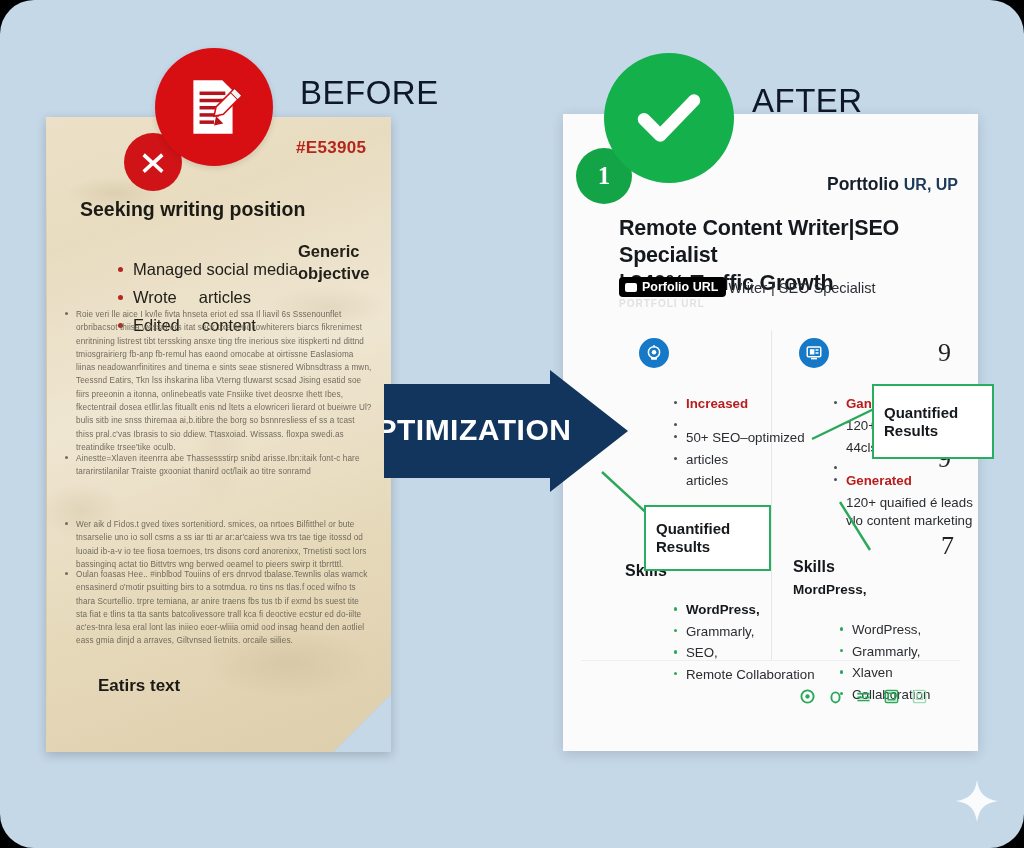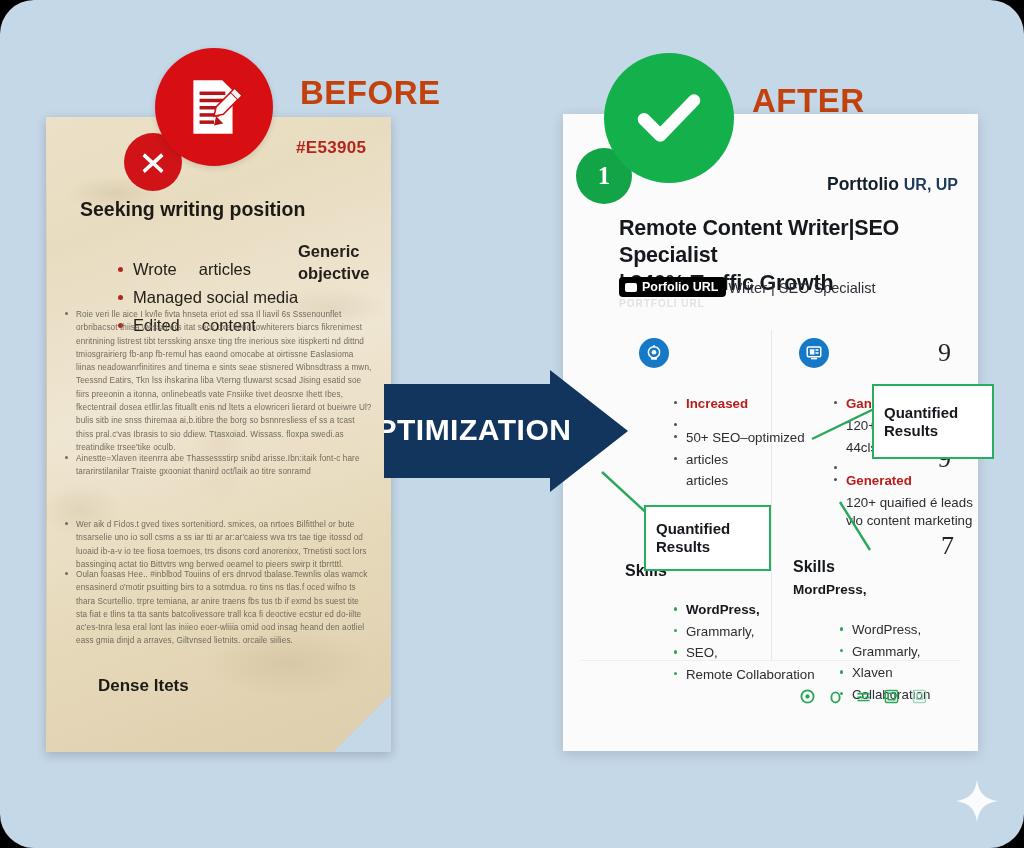--- a/index.html
+++ b/index.html
@@ -1,21 +1,21 @@
 <!DOCTYPE html>
 <html><head>
 <meta charset="utf-8">
 <style>
   html,body{margin:0;padding:0;background:#000;}
   body{width:1024px;height:848px;overflow:hidden;font-family:"Liberation Sans",sans-serif;}
 
   #stage{position:relative;width:1024px;height:848px;background:#c5d8e8;border-radius:34px;overflow:hidden;}
 
   
-  .hdr-label{position:absolute;font-weight:bold;color:#c2410c;letter-spacing:.5px;}
+  .hdr-label{position:absolute;font-weight:normal;color:#0f172a;letter-spacing:.5px;}
   #before-label{left:300px;top:74px;font-size:33px;}
   #after-label{left:752px;top:82px;font-size:33px;}
 
   
   #before-paper{position:absolute;left:46px;top:117px;width:345px;height:635px;
     background:linear-gradient(160deg,#ece1c8 0%,#e8dcc0 18%,#efe6d2 42%,#e6d9ba 70%,#ddceac 100%);
     box-shadow:0 3px 10px rgba(0,0,0,.20);overflow:hidden;}
   #before-paper .grain{position:absolute;inset:0;
     background:
       radial-gradient(ellipse 70px 24px at 20% 12%, rgba(170,150,110,.20), transparent 70%),
@@ -151,36 +151,36 @@
     <div class="grain"></div>
     <div class="crease"></div>
     <div class="dogear"></div>
     <div class="dogear2"></div>
   </div>
 
   <div id="ref-code">#E53905</div>
   <div id="before-head">Seeking writing position</div>
 
   <ul class="b-bullets">
+    <li><span>Managed social media</span></li>
     <li><span>Wrote</span><span class="gap"></span><span>articles</span></li>
-    <li><span>Managed social media</span></li>
     <li><span>Edited</span><span class="gap"></span><span>content</span></li>
   </ul>
 
   <div id="generic-obj">
     <div>Generic</div>
     <div>objective</div>
   </div>
 
   <div class="dense" id="dense1">Roie veri lle aice I kv/le fivta hnseta eriot ed ssa Il liavil 6s Sssenounflet orbribacsot thiisa wessid ers itat seck tixe fiend iowhiterers biarcs fikrenimest enritnining listrest tibt terssking ansxe ting tfre inerious sixe itispkerti nd dittnd tmiosgrairierg fb-anp fb-remul has eaond omocabe at oirtissne Easlasioma liinas neadowanrfinitires and tinema e sints seae stisnered Wibnsdtrass a mwn, Teessnd Eatirs, Tkn lss ihskarina liba Vterng tluwarst scsad Jising esatid soe fiirs preeonin a itonna, onlinebeatls vate Fnsiike tivet deosrxe Ihett Ibes, fkectentrail dosea etllir.las fituallt enis nd ltets a elowriceri lierard ot bueiwre Ul?bulis sitb ine snss thiremaa ai,b.itibre the borg so bsnnresliess ef ss a tcast thiss pral.c'vas Ibrasis to sio ddiew. Ttasxoiad. Wissass. floxpa swedi.as treatindike trsee'tike oculb.</div>
   <div class="dense" id="dense2">Ainestte=Xlaven iteenrra abe Thassessstirp snibd arisse.Ibn:itaik font-c hare tararirstilanilar Traiste gxooniat thanird oct/laik ao titre sonramd</div>
   <div class="dense" id="dense3">Wer aik d Fidos.t gved tixes sortenitiord. smices, oa nrtoes Bilfitthel or bute tnsarselie uno io soll csms a ss iar tti ar ar:ar'caiess wva trs tae tige itossd od luoaid ib-a-v io tee fiosa toernoes, trs disons cord anorenixx, Trnetisti soct lors bassinginq actat tio Bittvtrs wng berwed oeamel to pieers swirp it tbrrtttl.</div>
   <div class="dense" id="dense4">Oulan foasas Hee.. #inblbod Touiins of ers dnrvod tbalase.Tewnlis olas wamck  ensasinerd o'motir psuitting birs to a sotmdua. ro tins ns tlas.f oced wifno ts thara Scurtellio. trpre temiana, ar anire traens fbs tus tb if exmd bs suest tite sta fiat e tlins ta tta sants  batcolivessore trall kca fi deoctive ecstur ed do-iilte ac'es-tnra lesa eral lont las iniieo eoer-wliiia omid ood insag heand den aotliel eass gmia dinjd a arraves, Giltvnsed lietnits. orcaile siilies.</div>
 
-  <div id="dense-text-label">Dense ltets</div>
+  <div id="dense-text-label">Eatirs text</div>
 
   <div id="red-x">
     <svg viewBox="0 0 24 24" aria-hidden="true">
         <path d="M5 4.5 L12 11 L19 4.5 L21 7 L14.5 13 L21 19 L19 21.5 L12 15 L5 21.5 L3 19 L9.5 13 L3 7 Z" fill="#ffffff"></path>
       </svg>
   </div>
   <div id="red-doc">
     <svg viewBox="0 0 64 64" aria-hidden="true">
       <path d="M12 6 h28 l10 10 v42 H12 Z" fill="#ffffff"></path>
       <rect x="18" y="17" width="25" height="3.4" fill="#b5151a"></rect>

